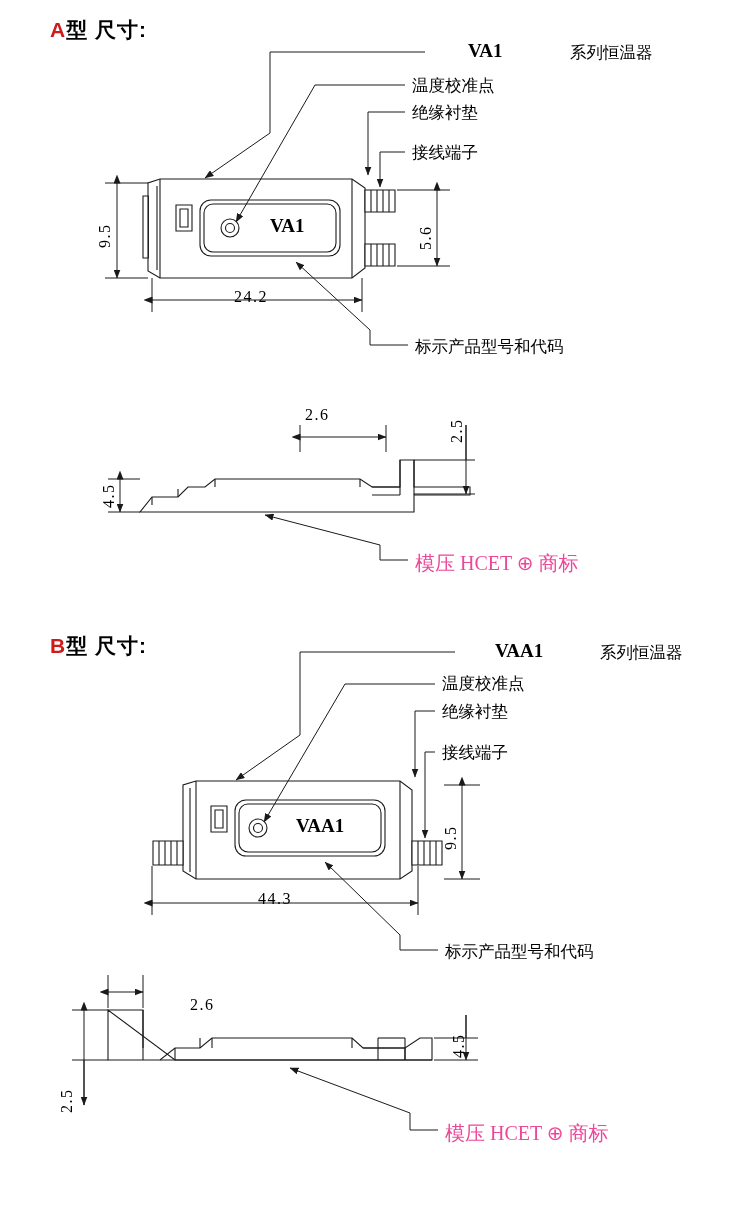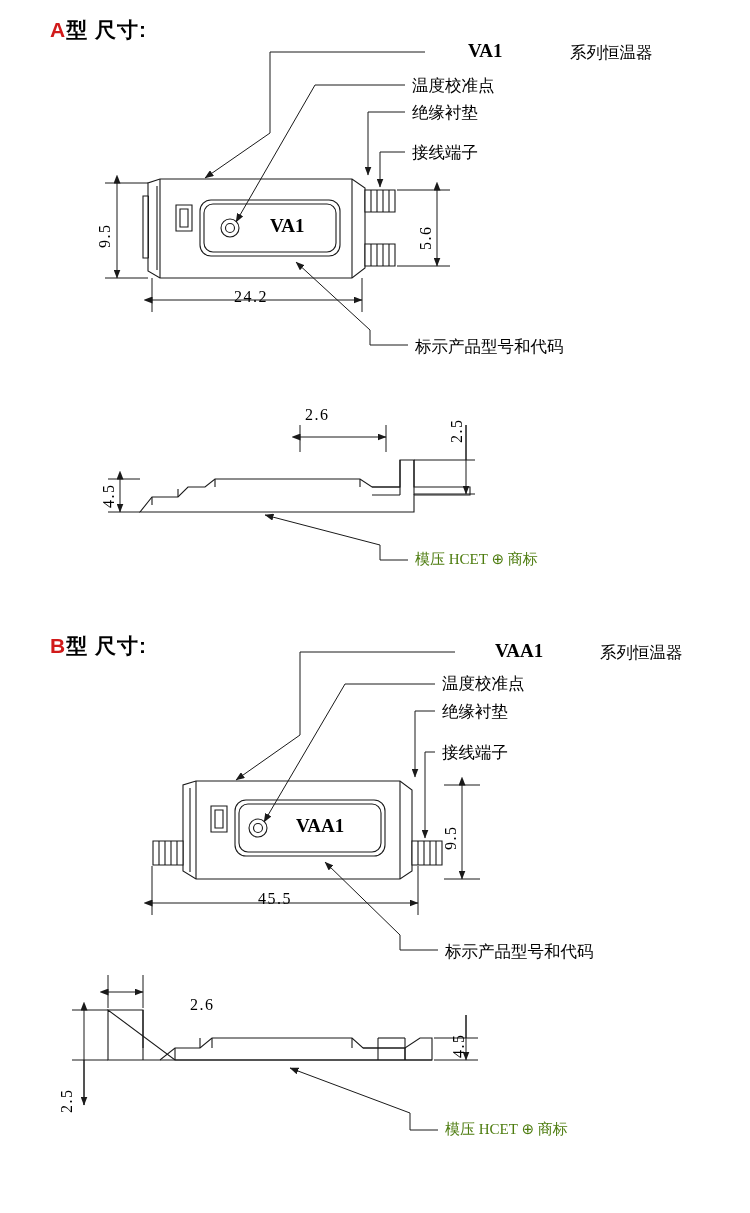--- a/index.html
+++ b/index.html
@@ -75,22 +75,22 @@
     position: absolute;
     font-family: "Liberation Serif", serif;
     font-weight: bold;
     font-size: 19px;
     color: #000;
     white-space: nowrap;
   }
   .brand {
     position: absolute;
     font-family: "Liberation Serif", serif;
-    font-size: 15px;
-    color: #4d7c0f;
+    font-size: 20px;
+    color: #ec4899;
     white-space: nowrap;
   }
 </style>
 </head>
 <body>
 
 <div class="page">
 
   <div class="section-title" style="left:50px; top:16px;text-align:center;">
     <span class="red">A</span><span>型 尺寸:</span>
@@ -309,21 +309,21 @@
   <div class="lbl lbl-cn" style="left:600px; top:642px;">系列恒温器</div>
 
   <div class="lbl lbl-cn" style="left:442px; top:673px;">温度校准点</div>
   <div class="lbl lbl-cn" style="left:442px; top:701px;">绝缘衬垫</div>
   <div class="lbl lbl-cn" style="left:442px; top:742px;">接线端子</div>
   <div class="lbl lbl-cn" style="left:445px; top:941px;">标示产品型号和代码</div>
 
   <div class="part-text" style="left:296px; top:815px;">VAA1</div>
 
   <div class="dim dim-v" style="left:442px; top:850px;">9.5</div>
-  <div class="dim" style="left:258px; top:890px;">45.5</div>
+  <div class="dim" style="left:258px; top:890px;">44.3</div>
 
   <div class="dim" style="left:190px; top:996px;">2.6</div>
   <div class="dim dim-v" style="left:450px; top:1058px;">4.5</div>
   <div class="dim dim-v" style="left:58px; top:1113px;">2.5</div>
 
   <div class="brand" style="left:445px; top:1120px;">模压 HCET ⊕ 商标</div>
 
 </div>
 
 </body></html>

